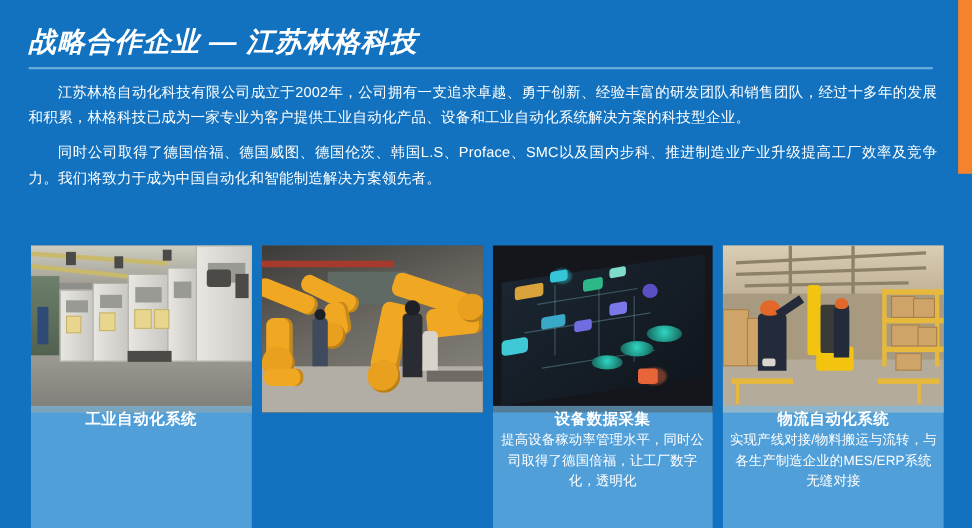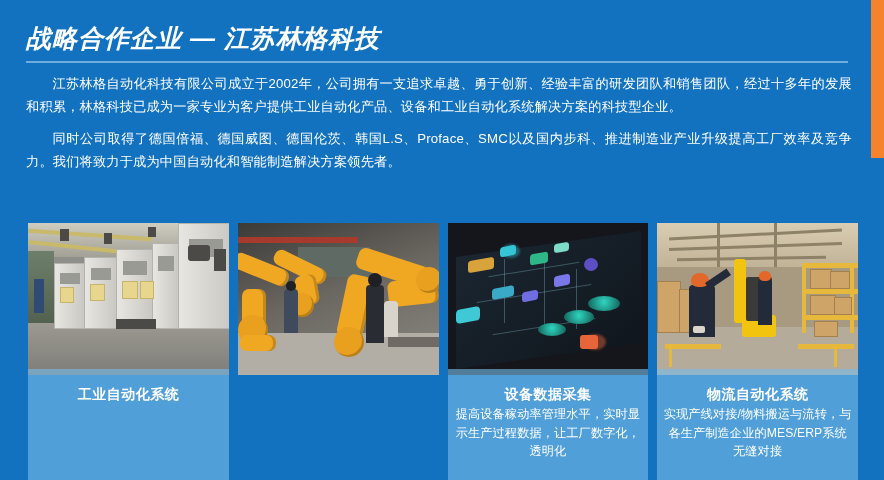--- a/index.html
+++ b/index.html
@@ -41,21 +41,21 @@
          display:flex;gap:9px;}
   .card{
     position:relative;width:204px;height:257px;overflow:hidden;
     background:#1272bf;
   }
   .card .photo{position:absolute;left:0;top:0;width:100%;height:152px;overflow:hidden;}
   .card .caption{
     position:absolute;left:0;top:146px;width:100%;height:111px;
     background:rgba(120,188,232,.62);
     text-align:center;color:#ffffff;
-    padding-top:15px;box-sizing:border-box;
+    padding-top:1px;box-sizing:border-box;
   }
   .cap-title{font-size:14px;font-weight:bold;line-height:20px;letter-spacing:.5px;}
   .cap-text{font-size:12.2px;line-height:18.5px;padding:1px 6px 0 6px;letter-spacing:.1px;}
 
   
   .p1{background:#8e8f8a;}
   .p1 .ceiling{position:absolute;left:0;top:0;width:100%;height:34px;
     background:linear-gradient(#cfcdc0,#a3a096);}
   .p1 .beam{position:absolute;height:4px;background:#c9b96a;}
   .p1 .floor{position:absolute;left:0;bottom:0;width:100%;height:52px;
@@ -205,21 +205,21 @@
         <div class="node" style="left:4%;top:56%;width:24px;height:14px;background:#3fc9d6;border-radius:4px;transform:skewY(-10deg);"></div>
         <div class="disc" style="left:70%;top:48%;width:32px;height:15px;"></div>
         <div class="disc" style="left:58%;top:57%;width:30px;height:14px;"></div>
         <div class="disc" style="left:45%;top:66%;width:28px;height:13px;"></div>
         <div class="node" style="left:66%;top:74%;width:18px;height:14px;background:#e8643a;border-radius:3px;"></div>
         <div class="glow" style="left:68%;top:73%;width:22px;height:16px;background:rgba(232,100,58,.45);"></div>
         <div class="glow" style="left:27%;top:14%;width:18px;height:14px;background:rgba(53,198,216,.4);"></div>
       </div>
       <div class="caption">
         <div class="cap-title">设备数据采集</div>
-        <div class="cap-text">提高设备稼动率管理水平，实时显示生产过程数据，让工厂数字化，透明化</div>
+        <div class="cap-text">提高设备稼动率管理水平，同时公司取得了德国倍福，让工厂数字化，透明化</div>
       </div>
     </div>
 
     <div class="card">
       <div class="photo p4">
         <div class="roof"></div>
         <div class="rafter" style="left:6%;top:10px;width:86%;transform:rotate(-3deg);"></div>
         <div class="rafter" style="left:6%;top:22px;width:86%;transform:rotate(-2deg);"></div>
         <div class="rafter" style="left:10%;top:34px;width:74%;transform:rotate(-1deg);"></div>
         <div class="rafter" style="left:30%;top:0;width:3px;height:50px;background:#8d8168;"></div>

